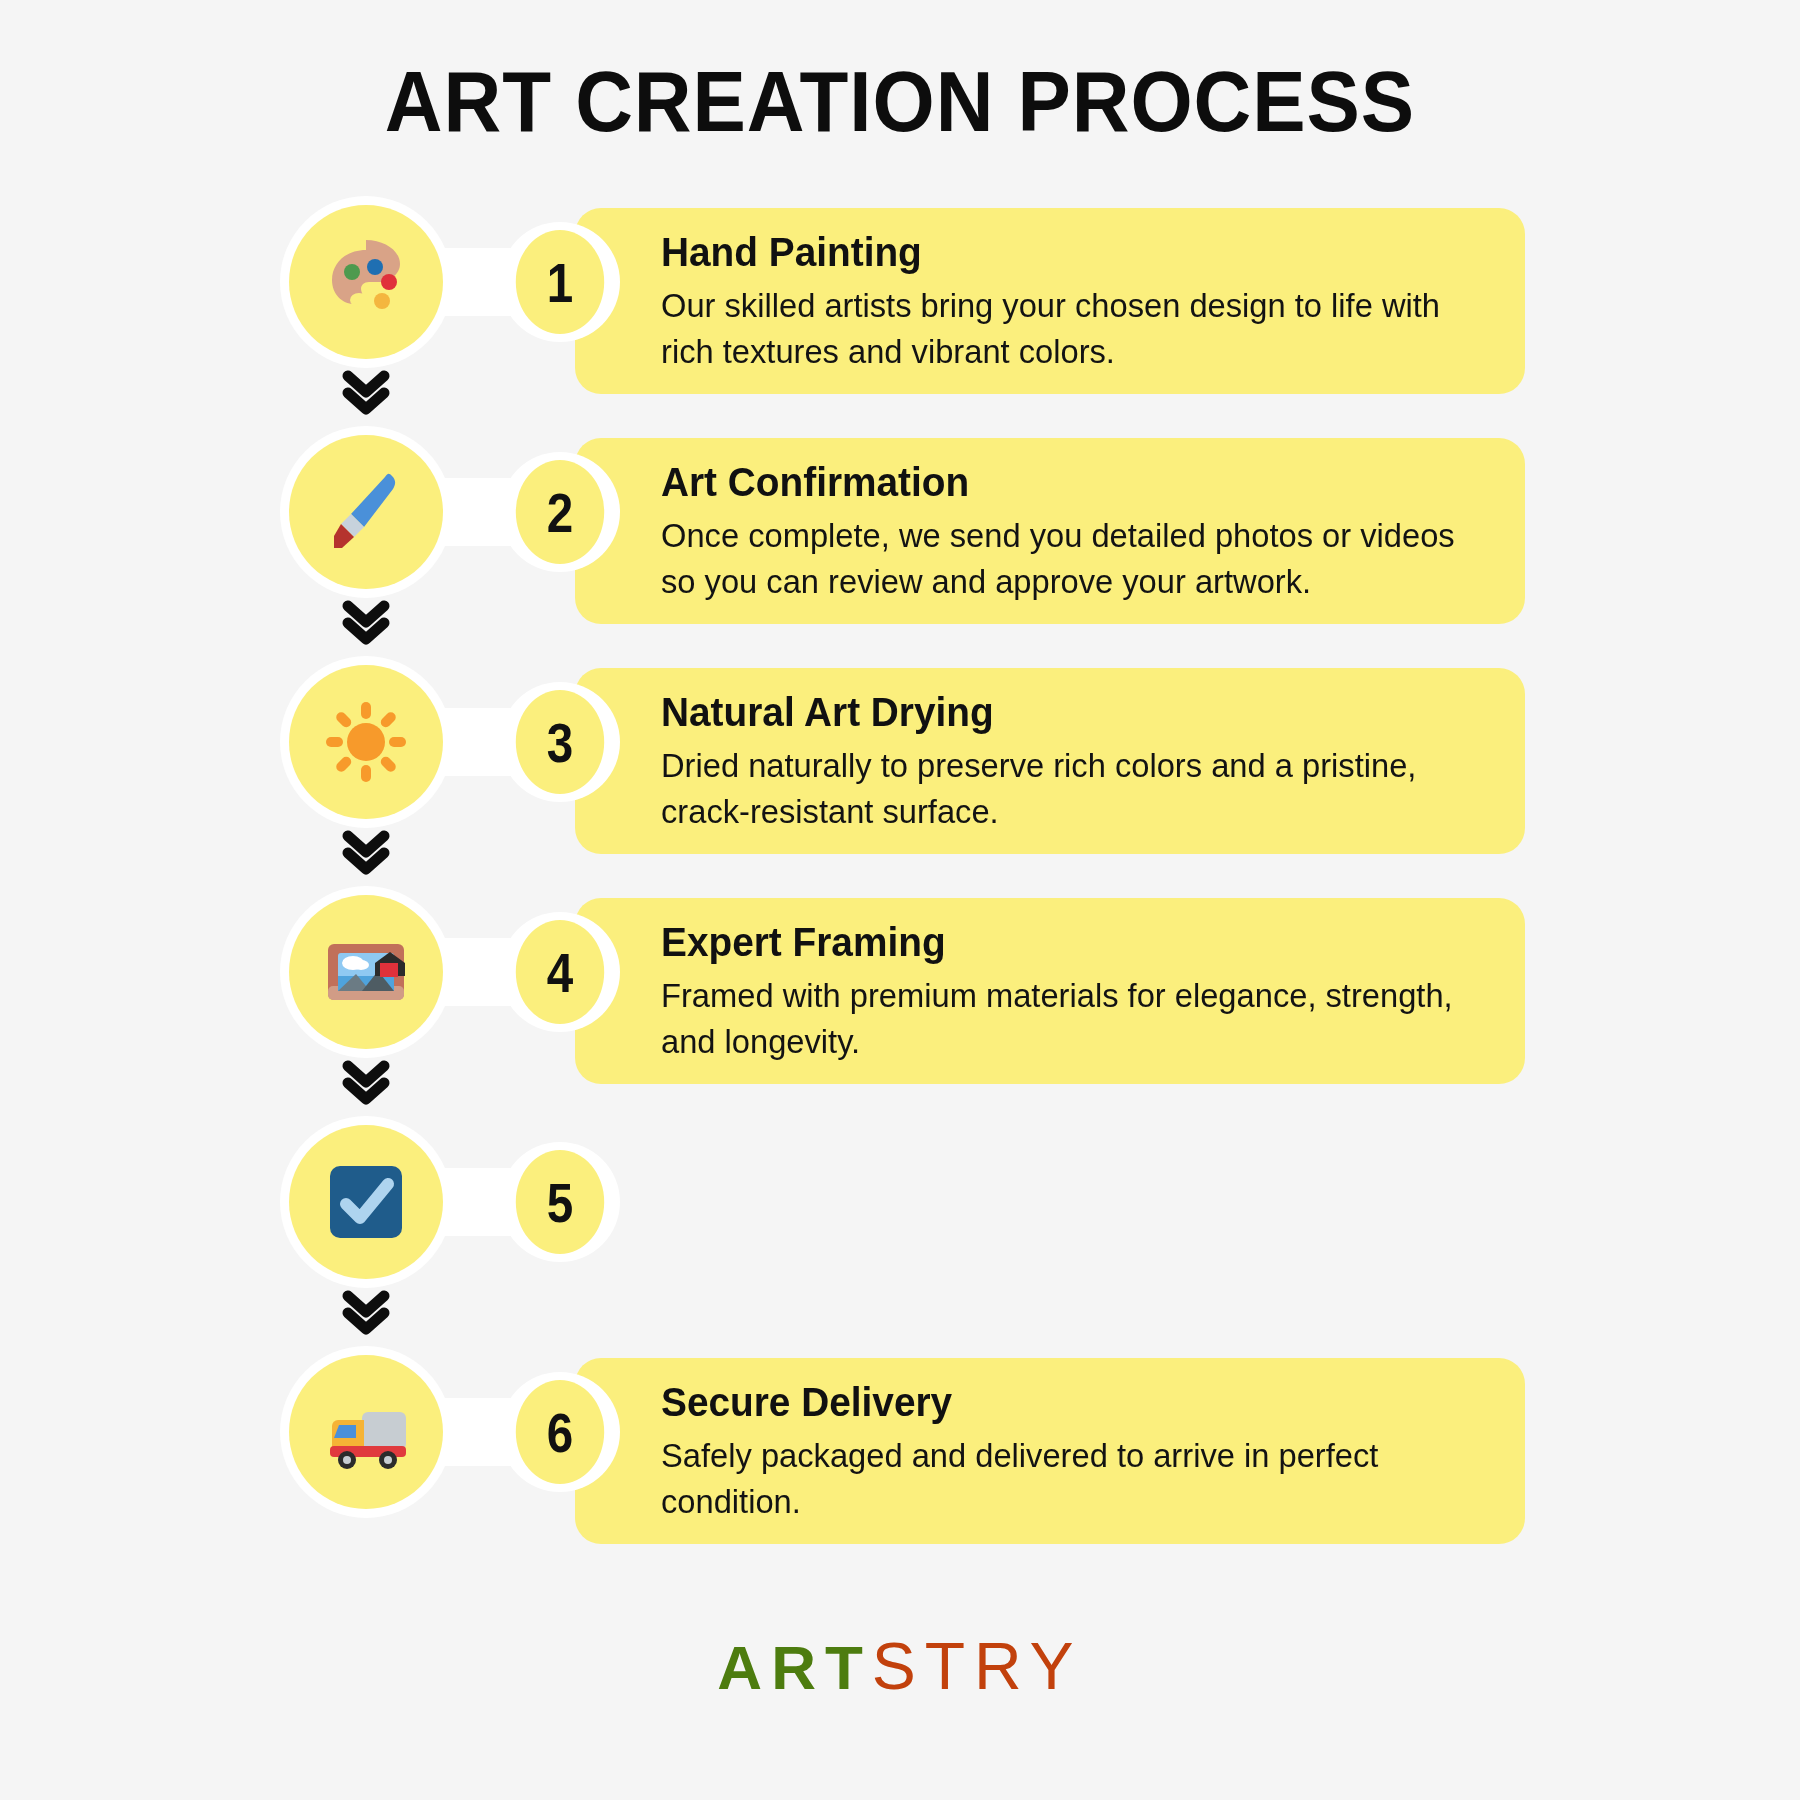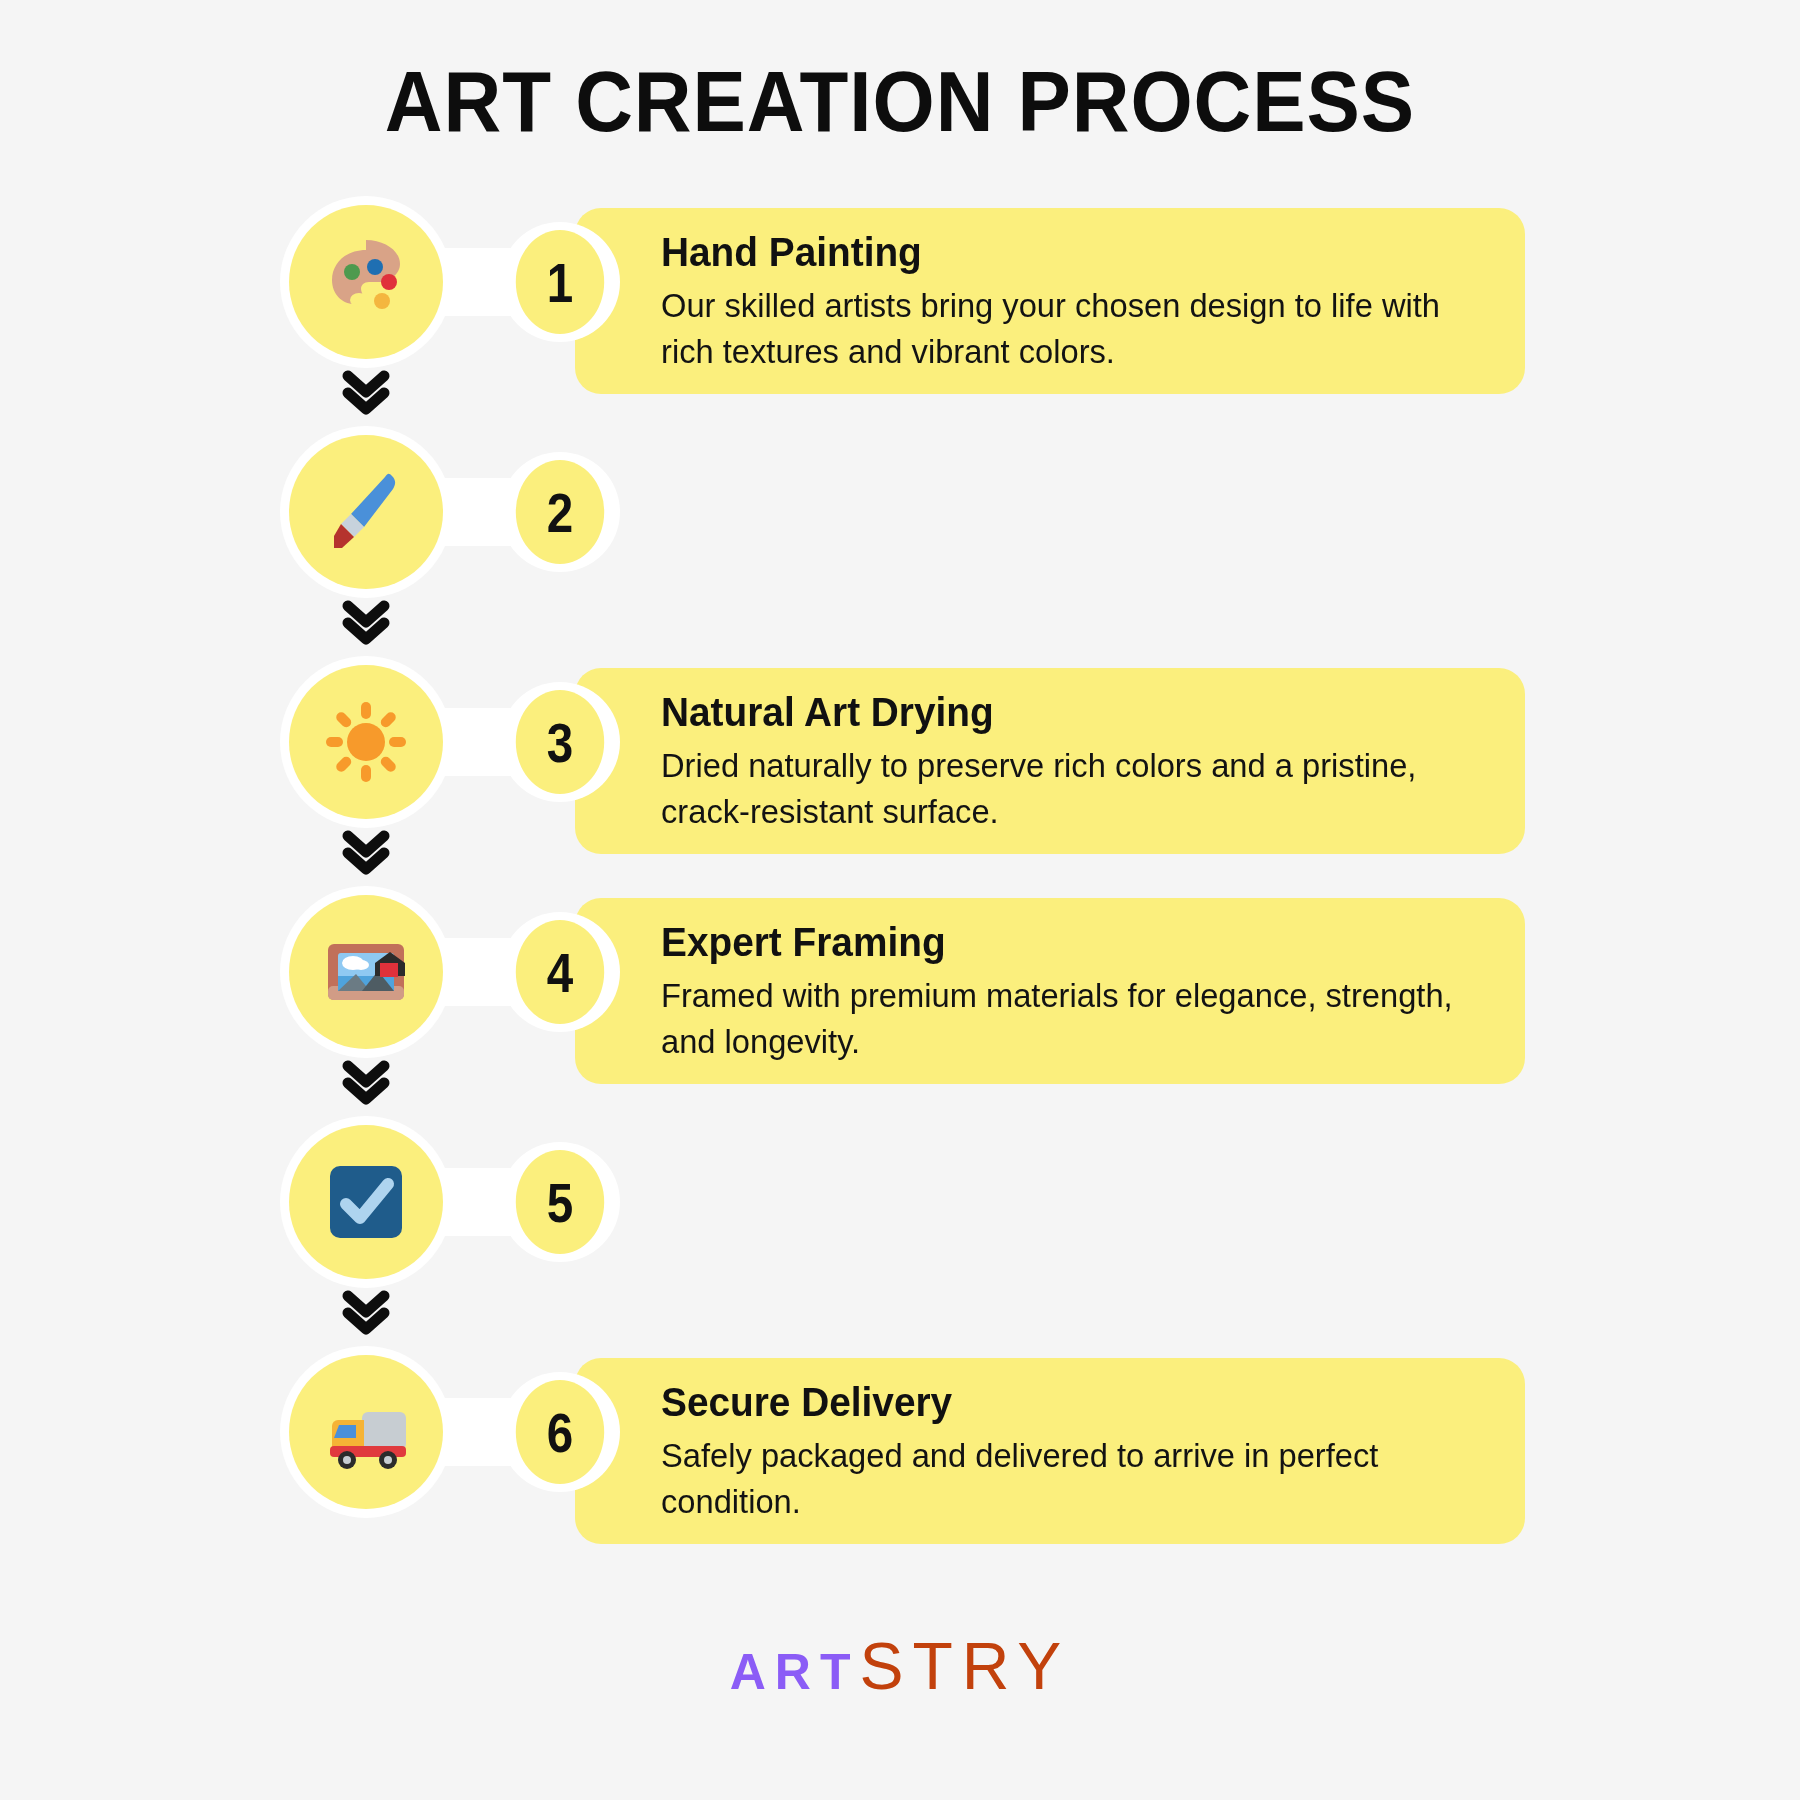--- a/index.html
+++ b/index.html
@@ -161,23 +161,23 @@
     position: absolute;
     bottom: 96px;
     left: 0;
     width: 1800px;
     text-align: center;
     white-space: nowrap;
   }
   .logo-bold {
     font-family: "Liberation Sans Narrow", "Liberation Sans", sans-serif;
     font-weight: bold;
-    font-size: 50px;
+    font-size: 62px;
     letter-spacing: 9px;
-    color: #8b5cf6;
+    color: #4d7c0f;
   }
   .logo-light {
     font-family: "Liberation Sans Narrow", "Liberation Sans", sans-serif;
     font-weight: normal;
     font-size: 66px;
     letter-spacing: 9px;
     color: #c2410c;
   }
 </style>
 </head>
@@ -232,20 +232,24 @@
             <path d="M33 50 L46 63 L36 73 L23 60z" fill="#C7D2DC"></path>
             <path d="M23 60 L36 73 L24 84 L16 84 L16 72z" fill="#B5332E"></path>
           </svg>
         </div>
       </div>
 
       <div class="num-halo">
         <div class="num-disc">2</div>
       </div>
 
+      <div class="card">
+        <div class="card-title">Art Confirmation</div>
+        <div class="card-desc">Once complete, we send you detailed photos or videos so you can review and approve your artwork.</div>
+      </div>
 
       <svg class="chevron" style="top:168px;" viewBox="0 0 56 56">
         <path d="M10 12 L28 28 L46 12" fill="none" stroke="#0d0d0d" stroke-width="11" stroke-linecap="round" stroke-linejoin="round"></path>
         <path d="M10 29 L28 45 L46 29" fill="none" stroke="#0d0d0d" stroke-width="11" stroke-linecap="round" stroke-linejoin="round"></path>
       </svg>
     </div>
 
     <div style="height:48px;"></div>
 
     <div class="step">

